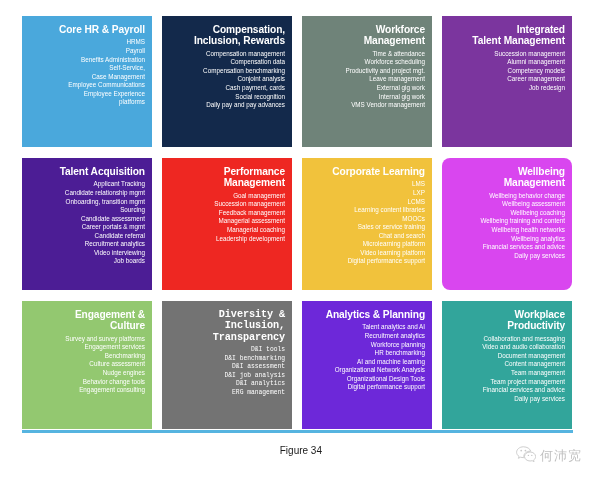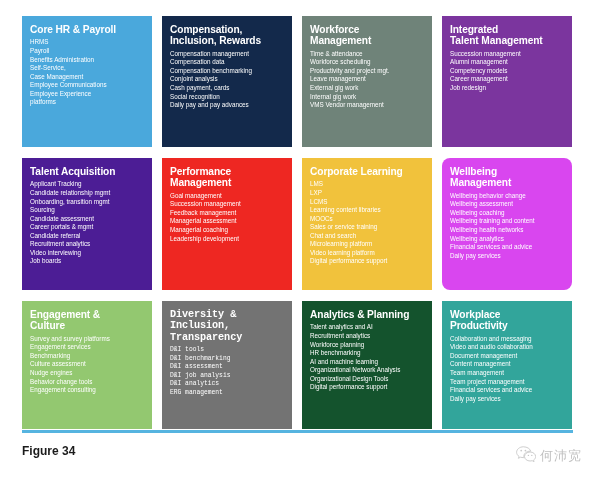--- a/index.html
+++ b/index.html
@@ -12,20 +12,21 @@
     height: 478px;
     font-family: "Liberation Sans", sans-serif;
     overflow: hidden;
     position: relative;
   }
   #figure-root {
     position: relative;
     width: 600px;
     height: 478px;
     background: #ffffff;
+    text-align: right;
   }
   .grid {
     position: absolute;
     left: 22px;
     top: 16px;
     width: 551px;
     display: grid;
     grid-template-columns: repeat(4, 130px);
     grid-template-rows: 131px 132px 128px;
     column-gap: 10px;
@@ -66,22 +67,22 @@
     height: 3px;
     background: #56b4e0;
   }
   .figure-caption {
     position: absolute;
     left: 22px;
     top: 446px;
     width: 300px;
   }
   .figure-caption .fig-num {
-    font-size: 12px;
-    font-weight: bold;
+    font-size: 10px;
+    font-weight: normal;
     color: #1b1b1b;
     line-height: 10px;
   }
   .figure-caption .fig-sub {
     font-size: 8px;
     color: #2b2b2b;
     line-height: 10px;
   }
   .wechat-mark {
     position: absolute;
@@ -232,21 +233,21 @@
 Transparency</div>
         <ul class="card-list">
           <li>D&amp;I tools</li>
           <li>D&amp;I benchmarking</li>
           <li>D&amp;I assessment</li>
           <li>D&amp;I job analysis</li>
           <li>D&amp;I analytics</li>
           <li>ERG management</li>
         </ul>
       </div>
-      <div class="card" style="background: #14532d;">
+      <div class="card" style="background: #6d28d9;">
         <div class="card-title">Analytics &amp; Planning</div>
         <ul class="card-list">
           <li>Talent analytics and AI</li>
           <li>Recruitment analytics</li>
           <li>Workforce planning</li>
           <li>HR benchmarking</li>
           <li>AI and machine learning</li>
           <li>Organizational Network Analysis</li>
           <li>Organizational Design Tools</li>
           <li>Digital performance support</li>

